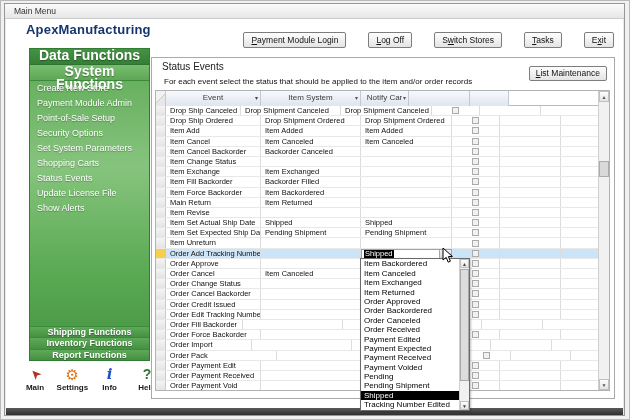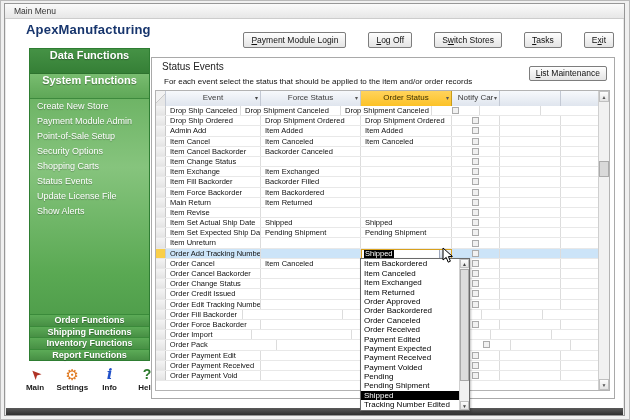--- a/index.html
+++ b/index.html
@@ -8,21 +8,21 @@
   .window{position:absolute;left:4px;top:3px;width:621px;height:413px;background:#ffffff;border:1px solid #979797;box-shadow:inset 0 0 0 1px #e9e9e9;}
   .titlebar{height:15px;background:linear-gradient(#fafafa,#e7e7e7);border-bottom:1px solid #cccccc;font-size:8.5px;line-height:14px;color:#333;padding-left:9px;}
   .body{position:absolute;left:1px;top:16px;right:1px;bottom:1px;background:#fff;}
   .app-title{position:absolute;left:20px;top:2px;font-size:13px;font-weight:bold;color:#17356d;letter-spacing:.2px;}
   
   .topbar{position:absolute;right:9px;top:12px;display:flex;gap:22px;}
   .btn{height:16px;line-height:14px;padding:0 7px;font-size:8.5px;color:#111;background:linear-gradient(#fefefe,#e4e4e4);border:1px solid #7d7d7d;border-radius:2px;white-space:nowrap;}
   .ak{text-decoration:underline;}
   
   .sidebar{position:absolute;left:23px;top:28px;width:121px;height:313px;display:flex;flex-direction:column;border:1px solid #2e7d32;background:linear-gradient(180deg,#5da955 0%,#86c47d 38%,#5aa953 72%,#459343 100%);}
-  .side-header{height:25px;line-height:13px;text-align:center;font-size:11px;font-weight:bold;color:#fff;text-shadow:0 1px 1px rgba(0,0,0,.35);}
+  .side-header{height:16px;line-height:13px;text-align:center;font-size:14px;font-weight:bold;color:#fff;text-shadow:0 1px 1px rgba(0,0,0,.35);}
   .side-header.h0{background:linear-gradient(#459245,#357f36);border-bottom:1px solid #2d722e;}
   .side-header.h1{background:linear-gradient(#79bd70,#5ea757);border-bottom:1px solid #3d8a3d;}
   .side-item{height:15px;line-height:15px;padding-left:7px;font-size:9px;color:#fff;text-shadow:0 1px 1px rgba(0,0,0,.3);white-space:nowrap;overflow:hidden;}
   .side-item.active{text-decoration:underline;}
   .side-spacer{flex:1;}
   .side-bottom{height:11.5px;line-height:11px;text-align:center;font-size:9px;font-weight:bold;color:#fff;text-shadow:0 1px 1px rgba(0,0,0,.35);background:linear-gradient(#5cab57,#478f44);border-top:1px solid #3a8a3a;}
   
   .footer-icons{position:absolute;left:12px;top:346px;width:146px;display:flex;justify-content:space-between;}
   .ficon{display:flex;flex-direction:column;align-items:center;width:34px;}
   .ficon .glyph{height:17px;font-size:14px;line-height:17px;font-weight:bold;}
@@ -91,26 +91,26 @@
           <div class="btn"><span>E</span><span class="ak">x</span><span>it</span></div>
         </div>
 
       <div class="sidebar">
           <div class="side-header h0">Data Functions</div>
           <div class="side-header h1">System Functions</div>
           <div class="side-item">Create New Store</div>
           <div class="side-item">Payment Module Admin</div>
           <div class="side-item">Point-of-Sale Setup</div>
           <div class="side-item">Security Options</div>
+          <div class="side-item">Set System Parameters</div>
           <div class="side-item">Shopping Carts</div>
           <div class="side-item">Status Events</div>
           <div class="side-item">Update License File</div>
           <div class="side-item">Show Alerts</div>
           <div class="side-spacer"></div>
-          <div class="side-bottom">Order Functions</div>
           <div class="side-bottom">Shipping Functions</div>
           <div class="side-bottom">Inventory Functions</div>
           <div class="side-bottom">Report Functions</div>
         </div>
 
       <div class="footer-icons">
           <div class="ficon">
             <div class="glyph main">➤</div>
             <div class="lbl">Main</div>
           </div>
@@ -130,22 +130,21 @@
 
       <div class="panel">
         <div class="panel-title">Status Events</div>
         <div class="panel-desc">For each event select the status that should be applied to the item and/or order records</div>
         <div class="btn list-maint"><span></span><span class="ak">L</span><span>ist Maintenance</span></div>
 
         <div class="table">
           <div class="thead">
               <div class="th corner" style="width: 10px;"><span></span></div>
               <div class="th " style="width: 95px;"><span>Event</span><span class="sort">▾</span></div>
-              <div class="th " style="width: 100px;"><span>Force Status</span><span class="dd">▾</span></div>
-              <div class="th hl" style="width: 91px;"><span>Order Status</span><span class="dd">▾</span></div>
+              <div class="th " style="width: 100px;"><span>Item System</span><span class="dd">▾</span></div>
               <div class="th " style="width: 48px;"><span>Notify Car</span><span class="dd">▾</span></div>
               <div class="th " style="width: 61px;"></div>
               <div class="th " style="width: 39px;"></div>
             </div>
           <div class="tbody">
               <div class="trow">
                 <div class="cell selector" style="width: 10px;"></div>
                 <div class="cell" style="width: 75px;">Drop Ship Canceled</div>
                 <div class="cell" style="width: 100px;">Drop Shipment Canceled</div>
                 <div class="cell" style="width: 91px;">Drop Shipment Canceled</div>
@@ -161,21 +160,21 @@
                 <div class="cell" style="width: 100px;">Drop Shipment Ordered</div>
                 <div class="cell" style="width: 91px;">Drop Shipment Ordered</div>
                 <div class="cell chk" style="width: 48px;">
                   <div class="checkbox"></div>
                 </div>
                 <div class="cell" style="width: 61px;"></div>
                 <div class="cell" style="width: 39px; border-right: none;"></div>
               </div>
               <div class="trow">
                 <div class="cell selector" style="width: 10px;"></div>
-                <div class="cell" style="width: 95px;">Admin Add</div>
+                <div class="cell" style="width: 95px;">Item Add</div>
                 <div class="cell" style="width: 100px;">Item Added</div>
                 <div class="cell" style="width: 91px;">Item Added</div>
                 <div class="cell chk" style="width: 48px;">
                   <div class="checkbox"></div>
                 </div>
                 <div class="cell" style="width: 61px;"></div>
                 <div class="cell" style="width: 39px; border-right: none;"></div>
               </div>
               <div class="trow">
                 <div class="cell selector" style="width: 10px;"></div>
@@ -307,43 +306,54 @@
                   <div class="combo-btn"><span>▼</span></div>
                 </div>
                 <div class="cell chk" style="width: 48px;">
                   <div class="checkbox"></div>
                 </div>
                 <div class="cell" style="width: 61px;"></div>
                 <div class="cell" style="width: 39px; border-right: none;"></div>
               </div>
               <div class="trow">
                 <div class="cell selector" style="width: 10px;"></div>
+                <div class="cell" style="width: 95px;">Order Approve</div>
+                <div class="cell" style="width: 100px;"></div>
+                <div class="cell" style="width: 91px;"></div>
+                <div class="cell chk" style="width: 48px;">
+                  <div class="checkbox"></div>
+                </div>
+                <div class="cell" style="width: 61px;"></div>
+                <div class="cell" style="width: 39px; border-right: none;"></div>
+              </div>
+              <div class="trow">
+                <div class="cell selector" style="width: 10px;"></div>
                 <div class="cell" style="width: 95px;">Order Cancel</div>
                 <div class="cell" style="width: 100px;">Item Canceled</div>
                 <div class="cell" style="width: 91px;"></div>
                 <div class="cell chk" style="width: 48px;">
                   <div class="checkbox"></div>
                 </div>
                 <div class="cell" style="width: 61px;"></div>
                 <div class="cell" style="width: 39px; border-right: none;"></div>
               </div>
               <div class="trow">
                 <div class="cell selector" style="width: 10px;"></div>
+                <div class="cell" style="width: 95px;">Order Change Status</div>
+                <div class="cell" style="width: 100px;"></div>
+                <div class="cell" style="width: 91px;"></div>
+                <div class="cell chk" style="width: 48px;">
+                  <div class="checkbox"></div>
+                </div>
+                <div class="cell" style="width: 61px;"></div>
+                <div class="cell" style="width: 39px; border-right: none;"></div>
+              </div>
+              <div class="trow">
+                <div class="cell selector" style="width: 10px;"></div>
                 <div class="cell" style="width: 95px;">Order Cancel Backorder</div>
-                <div class="cell" style="width: 100px;"></div>
-                <div class="cell" style="width: 91px;"></div>
-                <div class="cell chk" style="width: 48px;">
-                  <div class="checkbox"></div>
-                </div>
-                <div class="cell" style="width: 61px;"></div>
-                <div class="cell" style="width: 39px; border-right: none;"></div>
-              </div>
-              <div class="trow">
-                <div class="cell selector" style="width: 10px;"></div>
-                <div class="cell" style="width: 95px;">Order Change Status</div>
                 <div class="cell" style="width: 100px;"></div>
                 <div class="cell" style="width: 91px;"></div>
                 <div class="cell chk" style="width: 48px;">
                   <div class="checkbox"></div>
                 </div>
                 <div class="cell" style="width: 61px;"></div>
                 <div class="cell" style="width: 39px; border-right: none;"></div>
               </div>
               <div class="trow">
                 <div class="cell selector" style="width: 10px;"></div>

